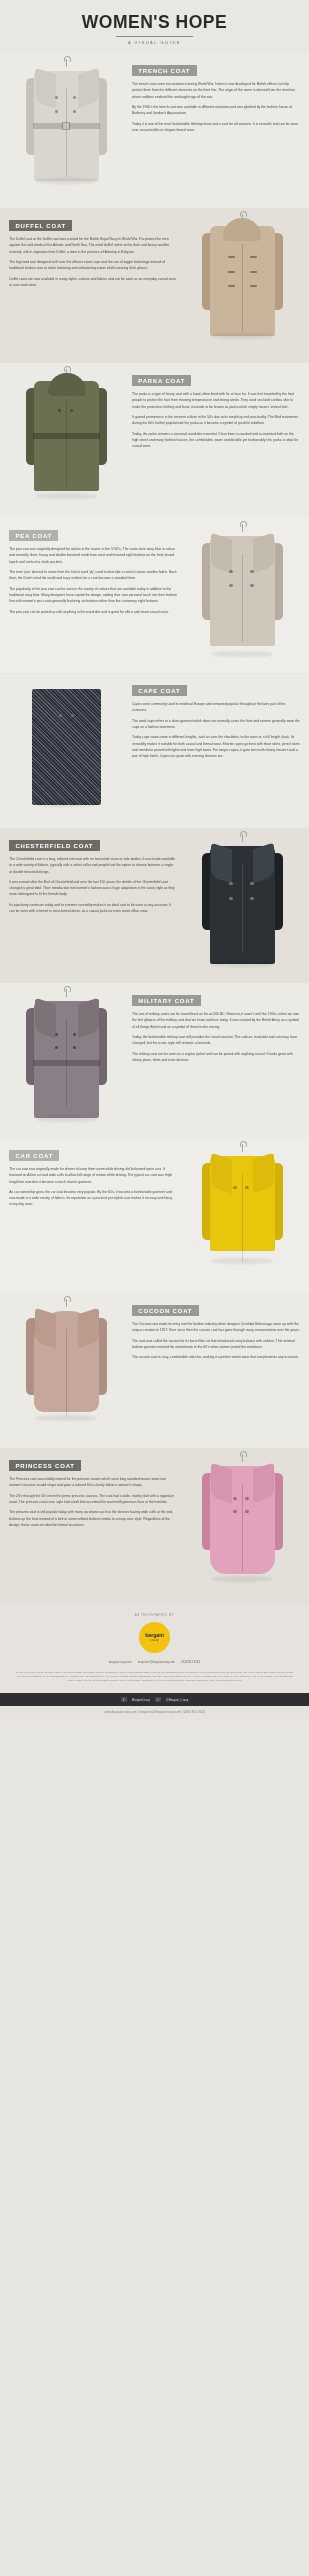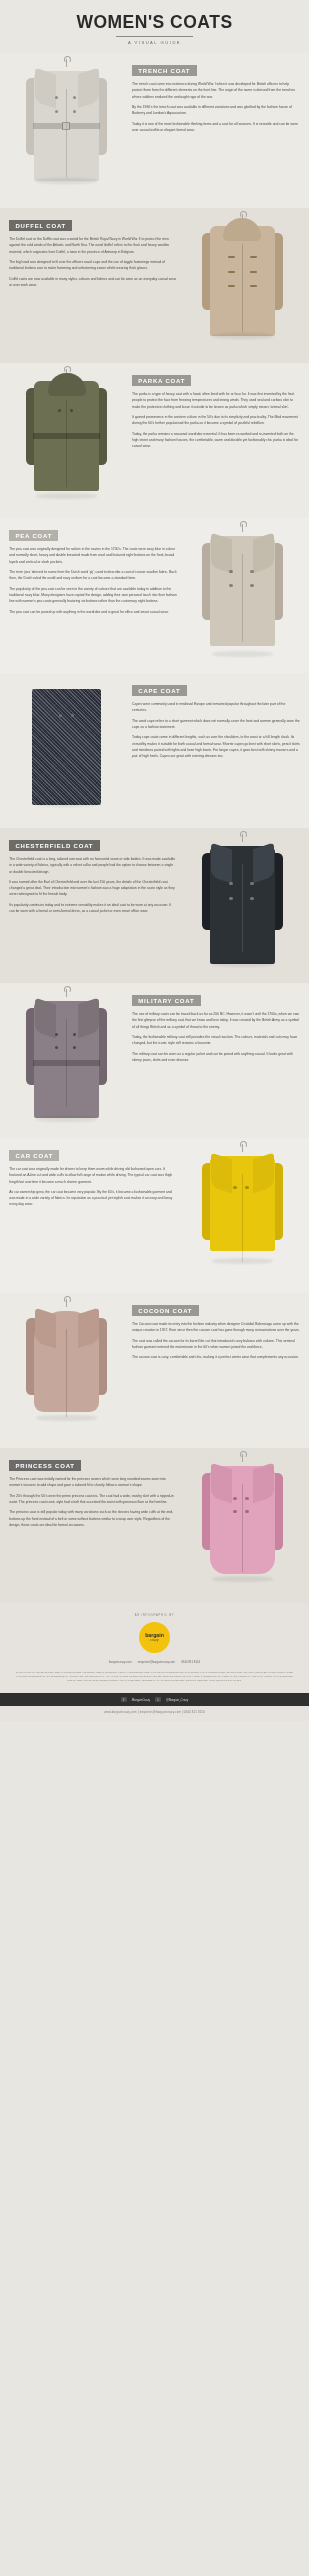--- a/index.html
+++ b/index.html
@@ -277,21 +277,21 @@
     padding: 3.6px 0 7.2px 0;
     letter-spacing: 0.2px;
   }
 </style>
 </head>
 <body>
 
 <div class="page">
 
   <div class="header">
-    <h1>WOMEN'S COATS</h1>
+    <h1>WOMEN'S HOPE</h1>
     <div class="rule"></div>
     <div class="sub">A VISUAL GUIDE</div>
   </div>
 
   <div class="section band-a">
     <div class="sec-inner">
       <div class="img-col">
         <div class="coat" style="height:134px;">
           <div class="hanger"></div>
           <div class="sleeveL" style="background:#c6c2ba;"></div>

